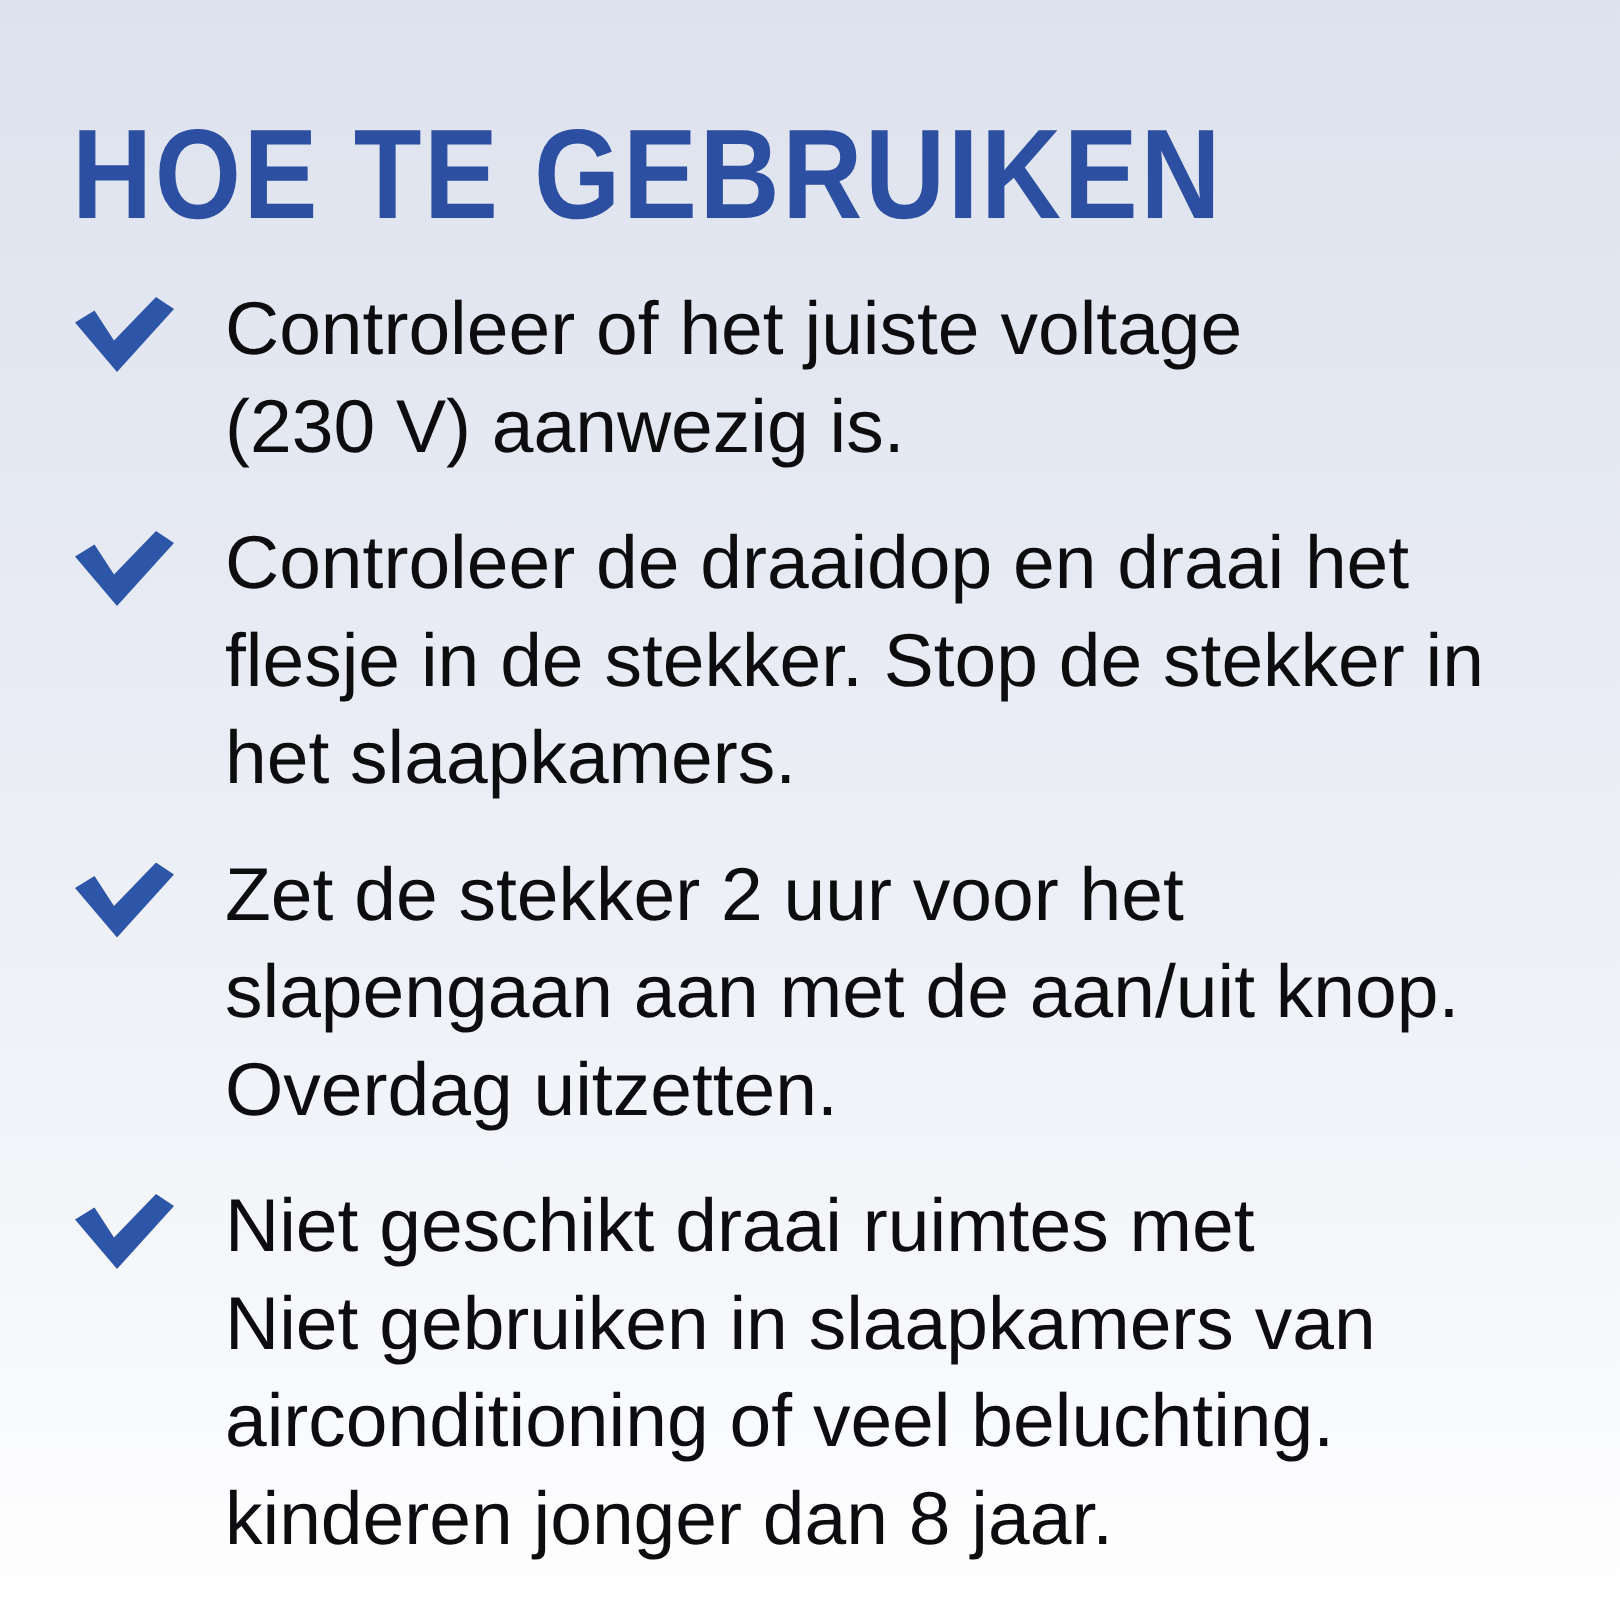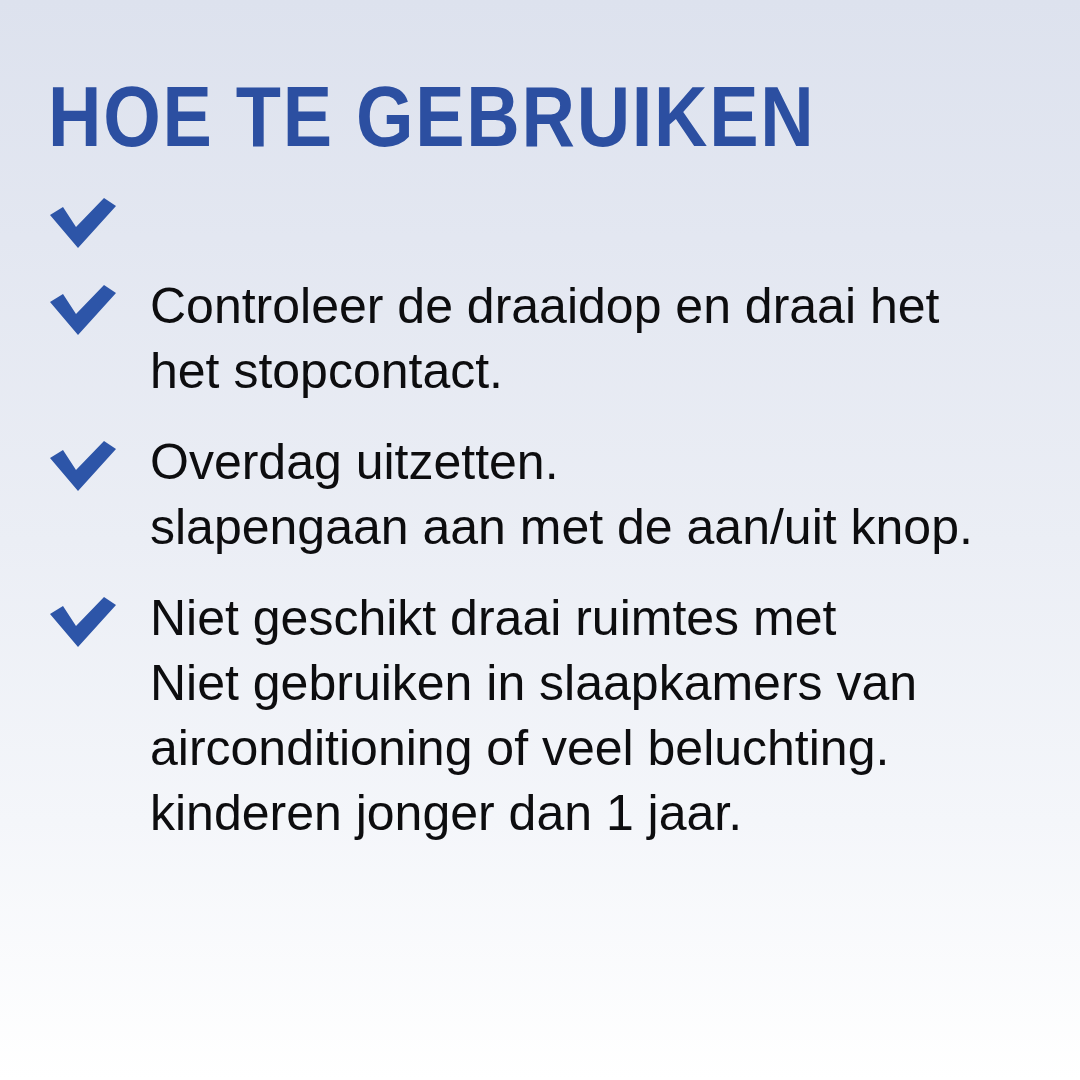--- a/index.html
+++ b/index.html
@@ -63,48 +63,54 @@
 
 <div class="card">
   <h1 class="title">HOE TE GEBRUIKEN</h1>
 
   <div class="checklist">
 
     <div class="item">
       <svg class="check" viewBox="0 0 66 50" aria-hidden="true">
         <polygon points="0,17 13,9 26,29 54,0 66,8 28,50"></polygon>
       </svg>
+      <div class="lines">
+        <span class="ln">Controleer of het juiste voltage</span>
+        <span class="ln">(230 V) aanwezig is.</span>
+      </div>
     </div>
 
     <div class="item">
       <svg class="check" viewBox="0 0 66 50" aria-hidden="true">
         <polygon points="0,17 13,9 26,29 54,0 66,8 28,50"></polygon>
       </svg>
       <div class="lines">
         <span class="ln">Controleer de draaidop en draai het</span>
-        <span class="ln">het stopcontact.</span>
+        <span class="ln">flesje in de stekker. Stop de stekker in</span>
+        <span class="ln">het slaapkamers.</span>
       </div>
     </div>
 
     <div class="item">
       <svg class="check" viewBox="0 0 66 50" aria-hidden="true">
         <polygon points="0,17 13,9 26,29 54,0 66,8 28,50"></polygon>
       </svg>
       <div class="lines">
+        <span class="ln">Zet de stekker 2 uur voor het</span>
+        <span class="ln">slapengaan aan met de aan/uit knop.</span>
         <span class="ln">Overdag uitzetten.</span>
-        <span class="ln">slapengaan aan met de aan/uit knop.</span>
       </div>
     </div>
 
     <div class="item">
       <svg class="check" viewBox="0 0 66 50" aria-hidden="true">
         <polygon points="0,17 13,9 26,29 54,0 66,8 28,50"></polygon>
       </svg>
       <div class="lines">
         <span class="ln">Niet geschikt draai ruimtes met</span>
         <span class="ln">Niet gebruiken in slaapkamers van</span>
         <span class="ln">airconditioning of veel beluchting.</span>
-        <span class="ln">kinderen jonger dan 1 jaar.</span>
+        <span class="ln">kinderen jonger dan 8 jaar.</span>
       </div>
     </div>
 
   </div>
 </div>
 
 </body></html>

